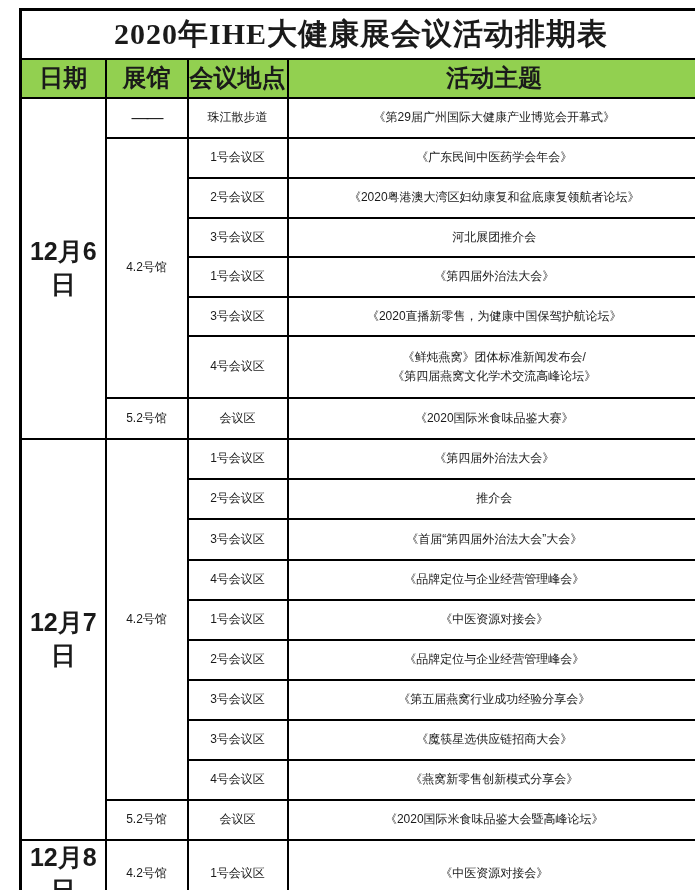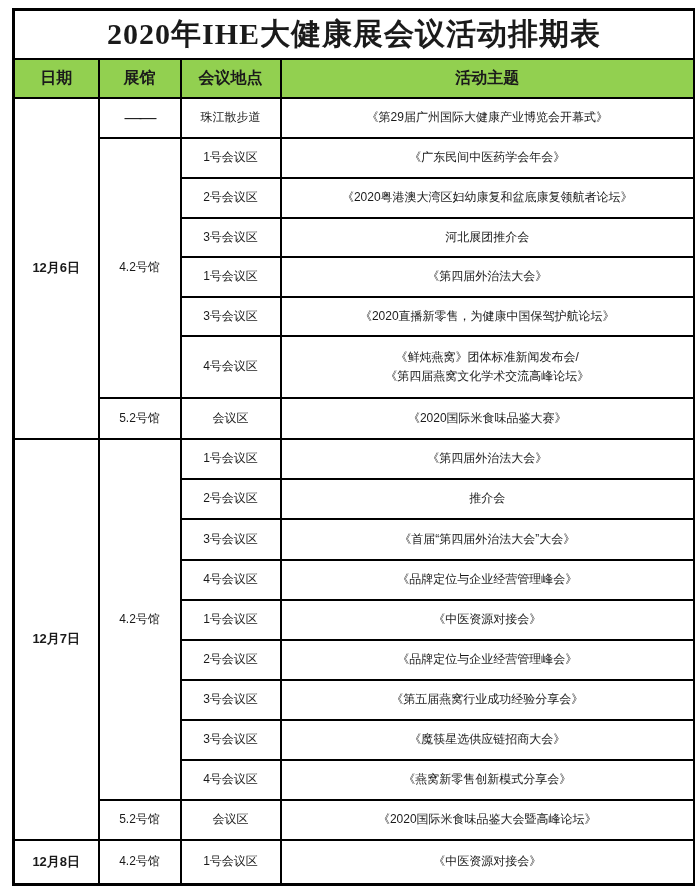--- a/index.html
+++ b/index.html
@@ -11,21 +11,21 @@
   * { margin: 0; padding: 0; box-sizing: border-box; }
   html, body {
     width: 695px;
     background: var(--page-bg);
     font-family: "Liberation Sans", "DejaVu Sans", sans-serif;
     color: var(--text);
   }
   .page {
     width: 695px;
     height: 890px;
-    padding: 8px 12px;
+    padding: 8px 19px;
     background: var(--page-bg);
   }
   table.schedule {
     width: 681px;
     border-collapse: collapse;
     border: 3px solid var(--border);
     table-layout: fixed;
   }
   col.c-date { width: 85px; }
   col.c-hall { width: 82px; }
@@ -41,25 +41,25 @@
     height: 49px;
     font-family: "Liberation Serif", "DejaVu Serif", serif;
     font-size: 30px;
     font-weight: 600;
     letter-spacing: 1px;
     background: var(--page-bg);
   }
   .header-row th {
     height: 39px;
     background: var(--accent);
-    font-size: 16px;
+    font-size: 24px;
     font-weight: bold;
   }
   td.date {
-    font-size: 13px;
+    font-size: 25px;
     font-weight: bold;
   }
   td.hall, td.loc {
     font-size: 12px;
     font-weight: normal;
   }
   td.theme {
     font-size: 12px;
     white-space: pre-line;
     line-height: 1.55;

